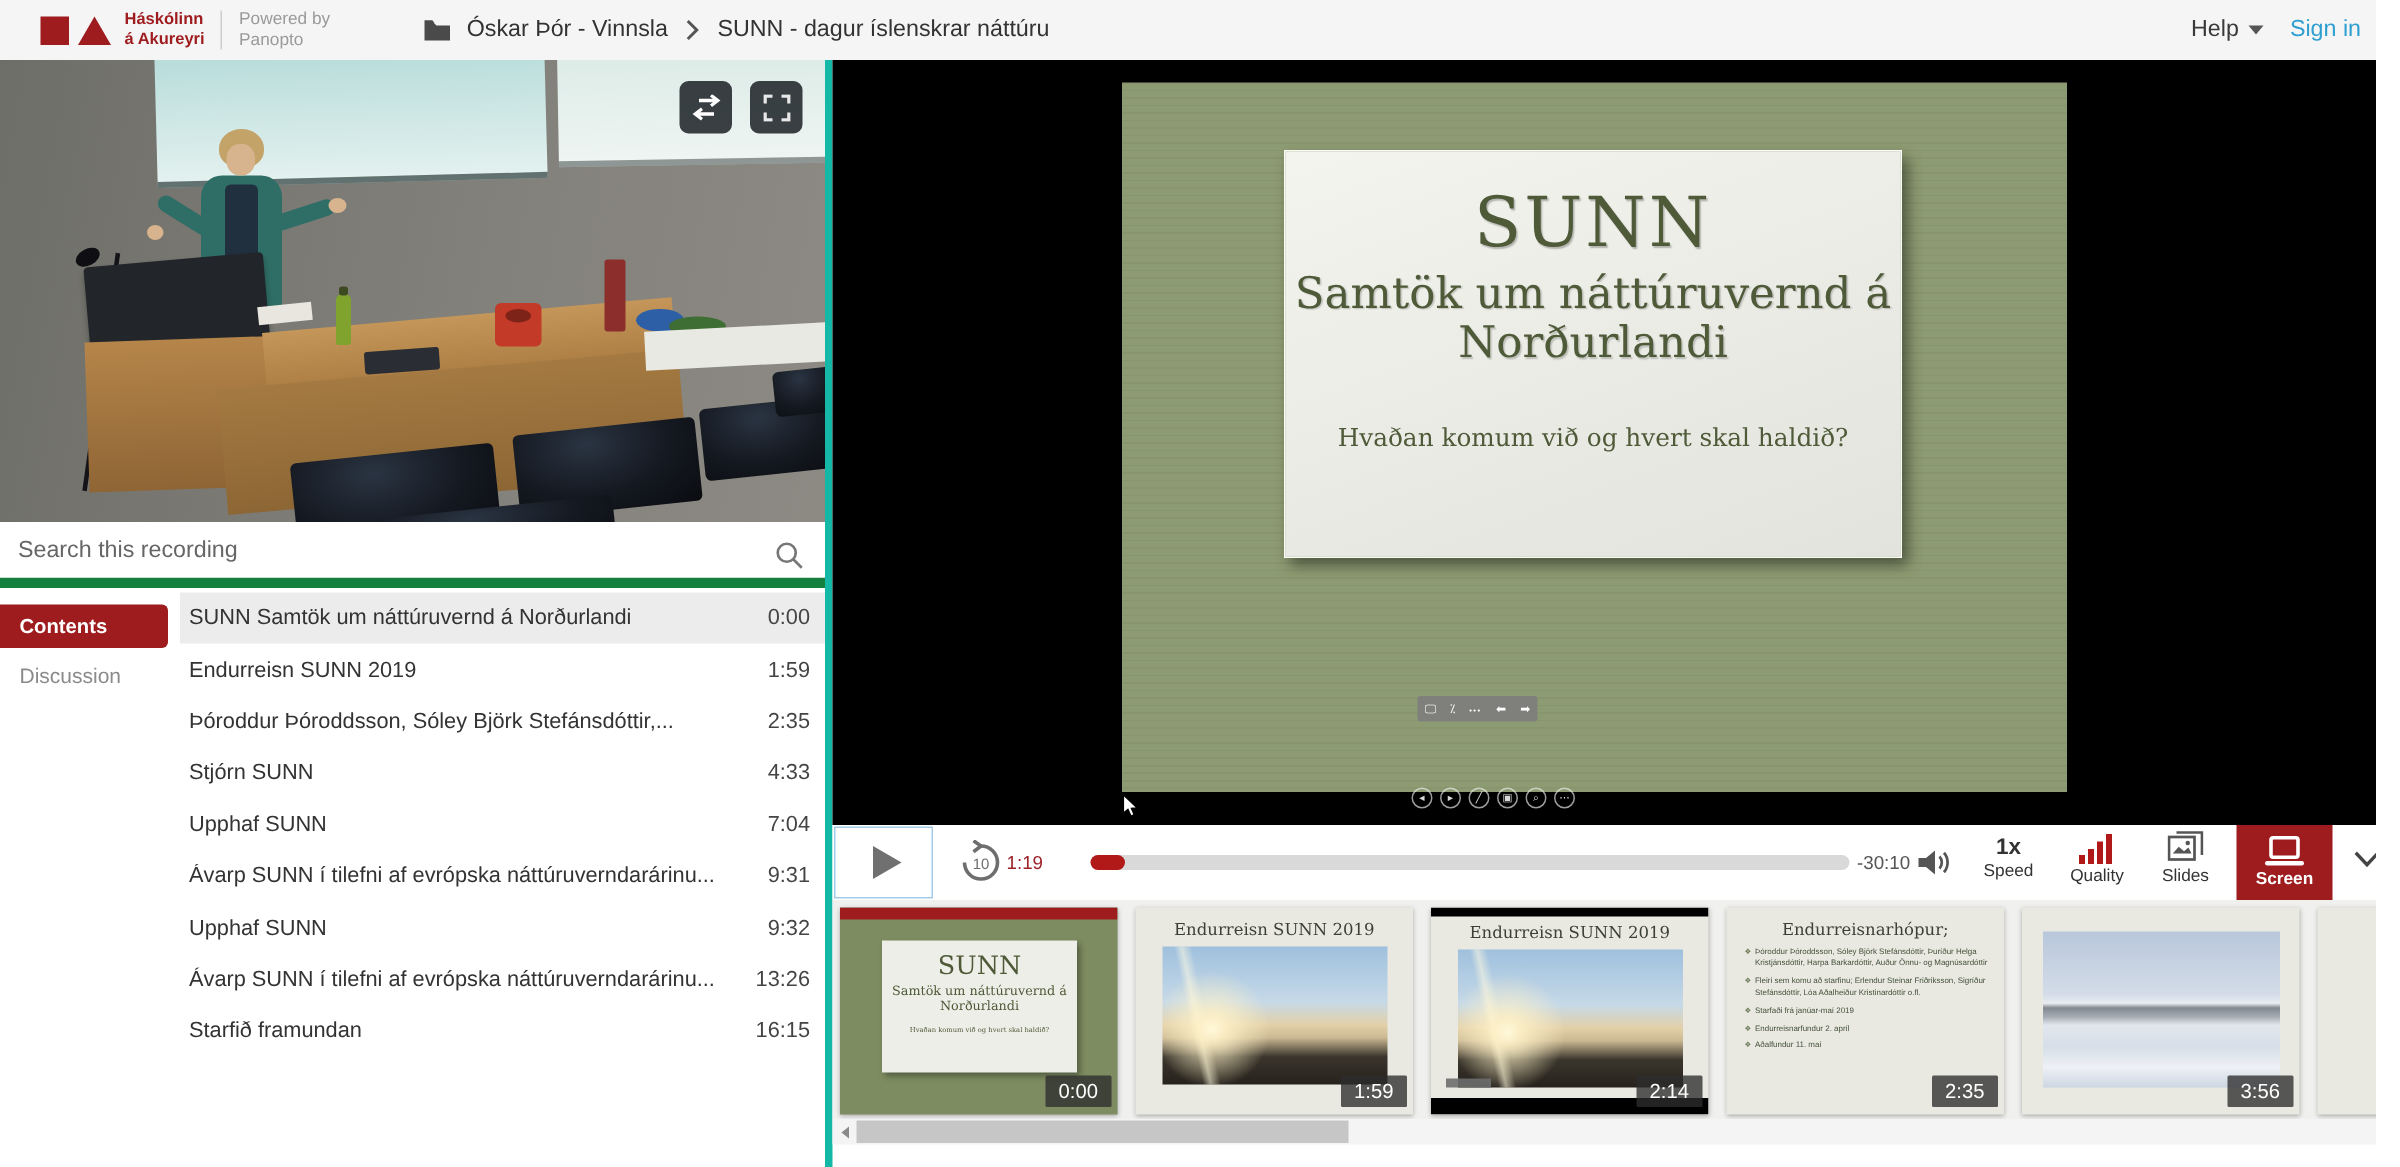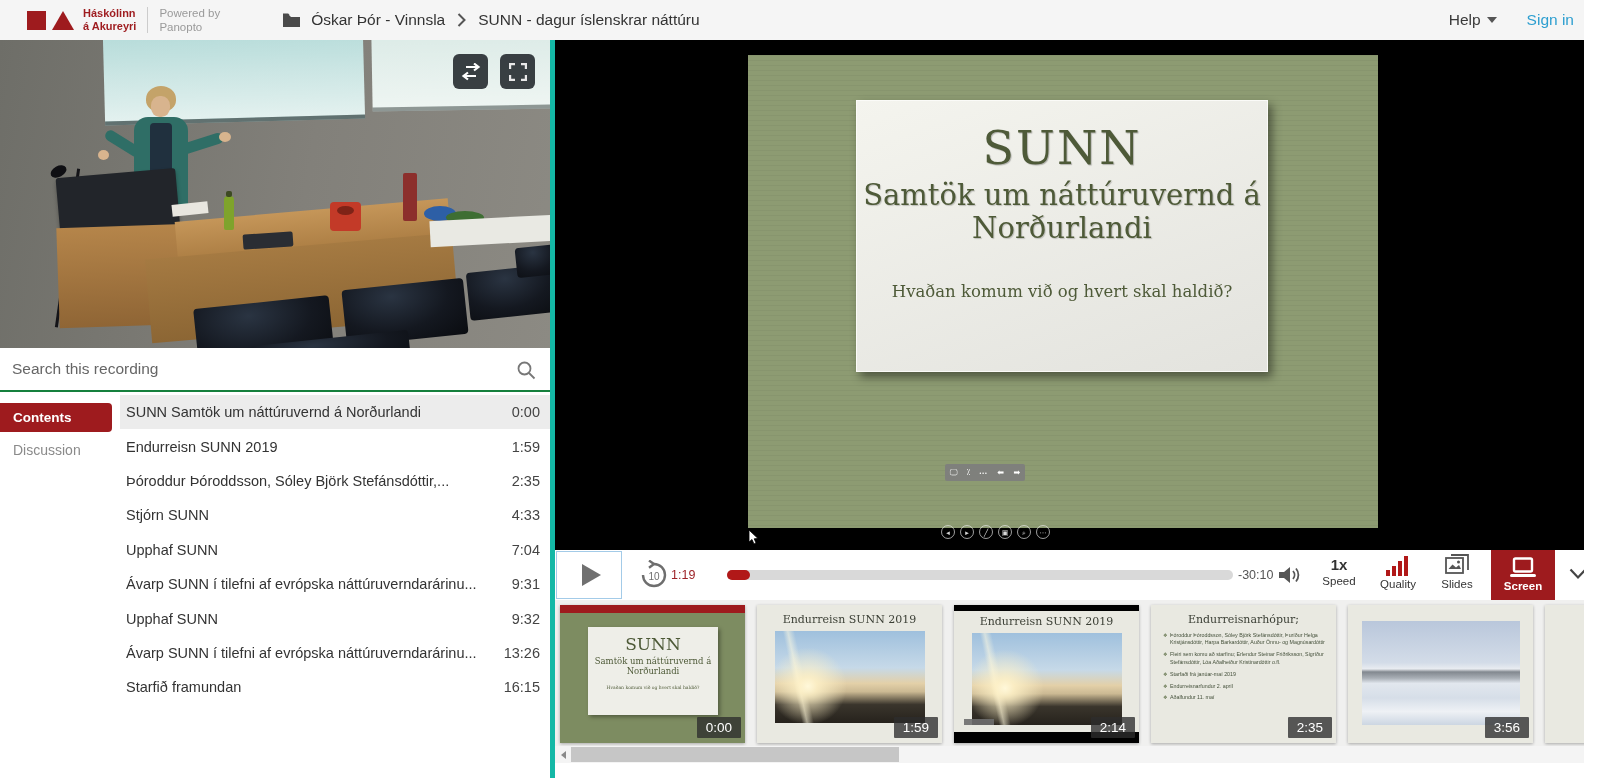--- a/index.html
+++ b/index.html
@@ -14,21 +14,21 @@
   .logo-square { width:19px; height:19px; background:#9E1B1E; }
   .logo-tri { width:0; height:0; margin-left:6px;
               border-left:11px solid transparent; border-right:11px solid transparent;
               border-bottom:19px solid #9E1B1E; }
   .logo-text { margin-left:9px; font-size:11px; font-weight:bold; color:#9E1B1E; line-height:1.2; }
   .hdr-divider { width:1px; height:26px; background:#ccc; margin:0 11px; }
   .powered { font-size:11.5px; color:#9a9a9a; line-height:1.25; }
   .breadcrumb { display:flex; align-items:center; margin-left:62px; font-size:15.5px; color:#333; }
   .breadcrumb .crumb-link { color:#333; text-decoration:none; cursor:pointer; }
   .bc-sep { margin:0 12px; display:flex; align-items:center; }
-  .header-right { margin-left:auto; display:flex; align-items:center; gap:30px; margin-right:26px; font-size:15.5px; }
+  .header-right { margin-left:auto; display:flex; align-items:center; gap:18px; margin-right:26px; font-size:15.5px; }
   .help-menu { color:#3a3a3a; display:flex; align-items:center; gap:6px; cursor:pointer; }
   .caret-down { width:0; height:0; border-left:5px solid transparent; border-right:5px solid transparent;
                 border-top:6px solid #555; }
   .sign-in { color:#2E9FD0; cursor:pointer; text-decoration:none; }
 
   
   .left-panel { position:absolute; top:40px; left:0; width:550px; height:738px; background:#fff; }
 
   
   .sec-video { position:relative; width:550px; height:308px; overflow:hidden;
@@ -75,21 +75,21 @@
   .sv-tbl1 { left:196px; top:262px; width:136px; height:62px; }
   .sv-tbl2 { left:344px; top:244px; width:122px; height:56px; }
   .sv-tbl3 { left:468px; top:228px; width:96px; height:48px; }
   .sv-tbl4 { left:250px; top:298px; width:160px; height:32px; }
   .sv-tbl5 { left:516px; top:206px; width:44px; height:30px; }
   .sv-btn { position:absolute; top:14px; width:35px; height:35px; background:rgba(32,38,42,.88);
             border-radius:6px; display:flex; align-items:center; justify-content:center; cursor:pointer; }
   .sv-btn.swap { right:62px; } .sv-btn.fs { right:15px; }
 
   
-  .search-row { position:relative; width:550px; height:44px; border-bottom:2px solid #15803d; }
+  .search-row { position:relative; width:550px; height:44px; border-bottom:7px solid #15803d; }
   .search-row input { position:absolute; inset:0; border:none; outline:none; padding:0 44px 0 12px;
                       font-size:15.5px; font-family:"Liberation Sans",sans-serif; color:#333; background:#fff; }
   .search-row input::placeholder { color:#666; opacity:1; }
   .search-icon { position:absolute; right:14px; top:12px; }
 
   
   .contents-area { display:flex; width:550px; height:386px; }
   .tabs-col { width:120px; padding-top:11px; flex:none; }
   .tab-contents { width:112px; height:29px; background:#9E1B1E; color:#fff; font-size:13.5px; font-weight:bold;
                   display:flex; align-items:center; padding-left:13px; border-radius:0 4px 4px 0; cursor:pointer; }

